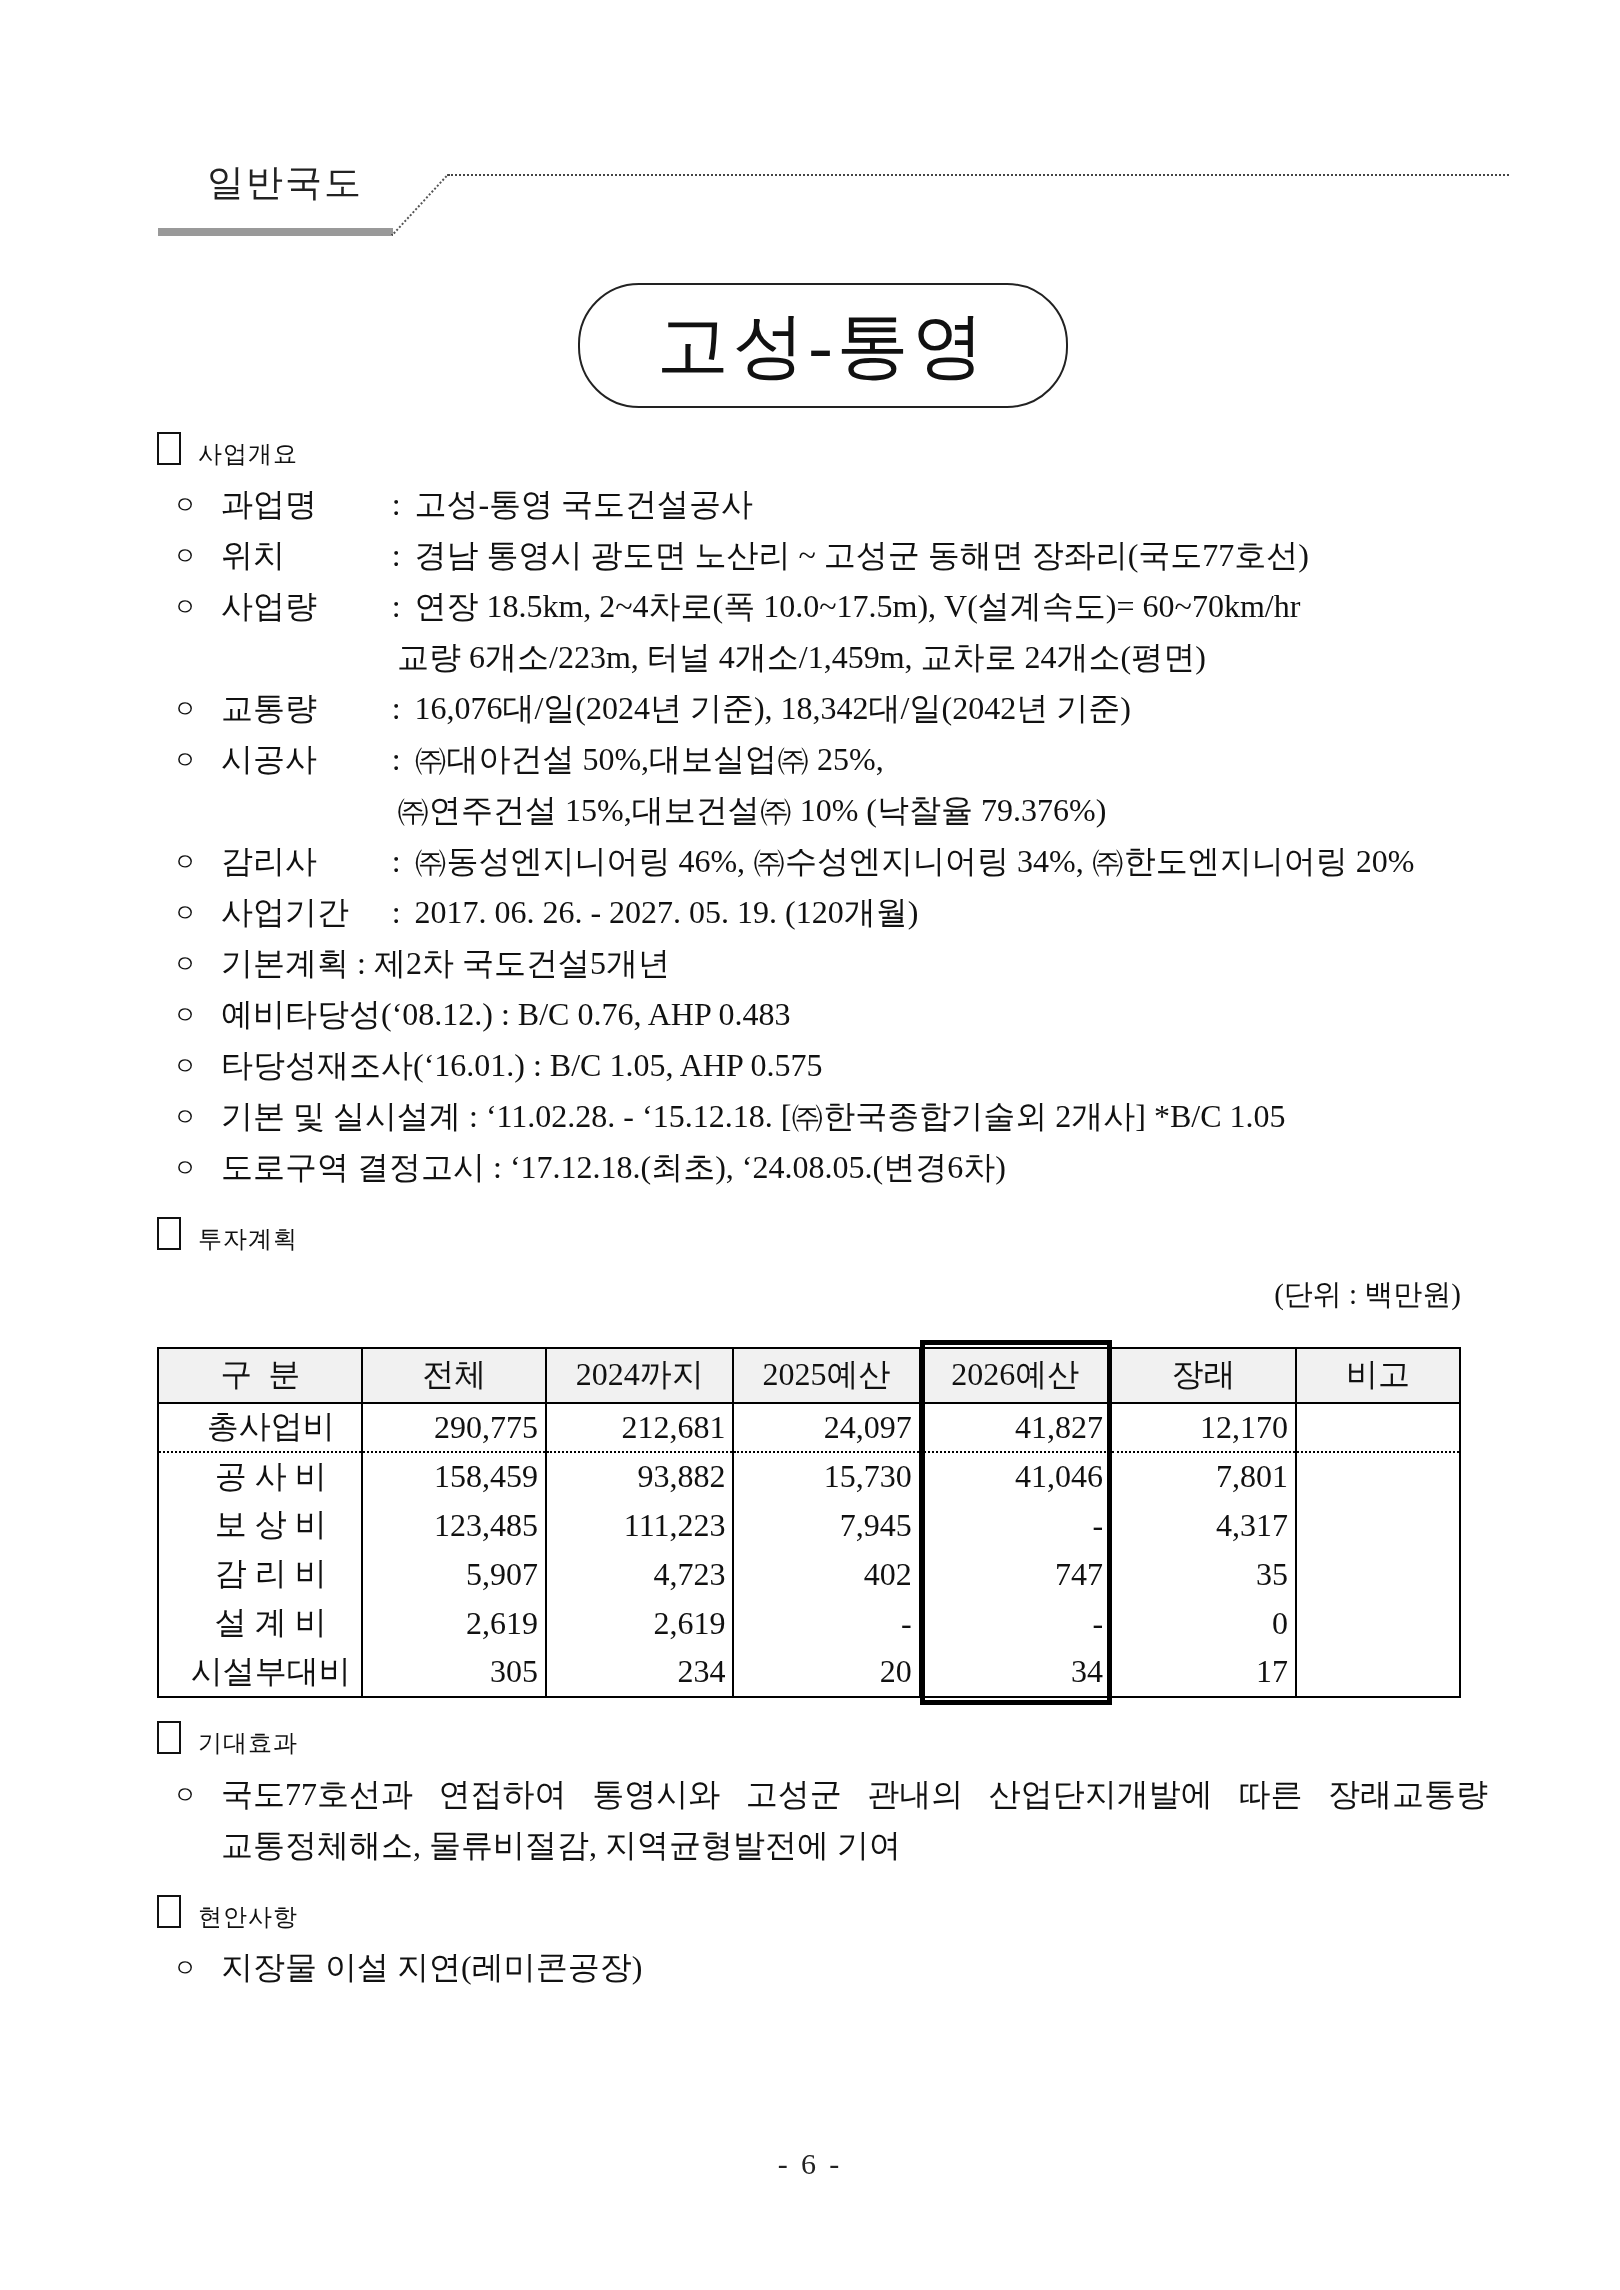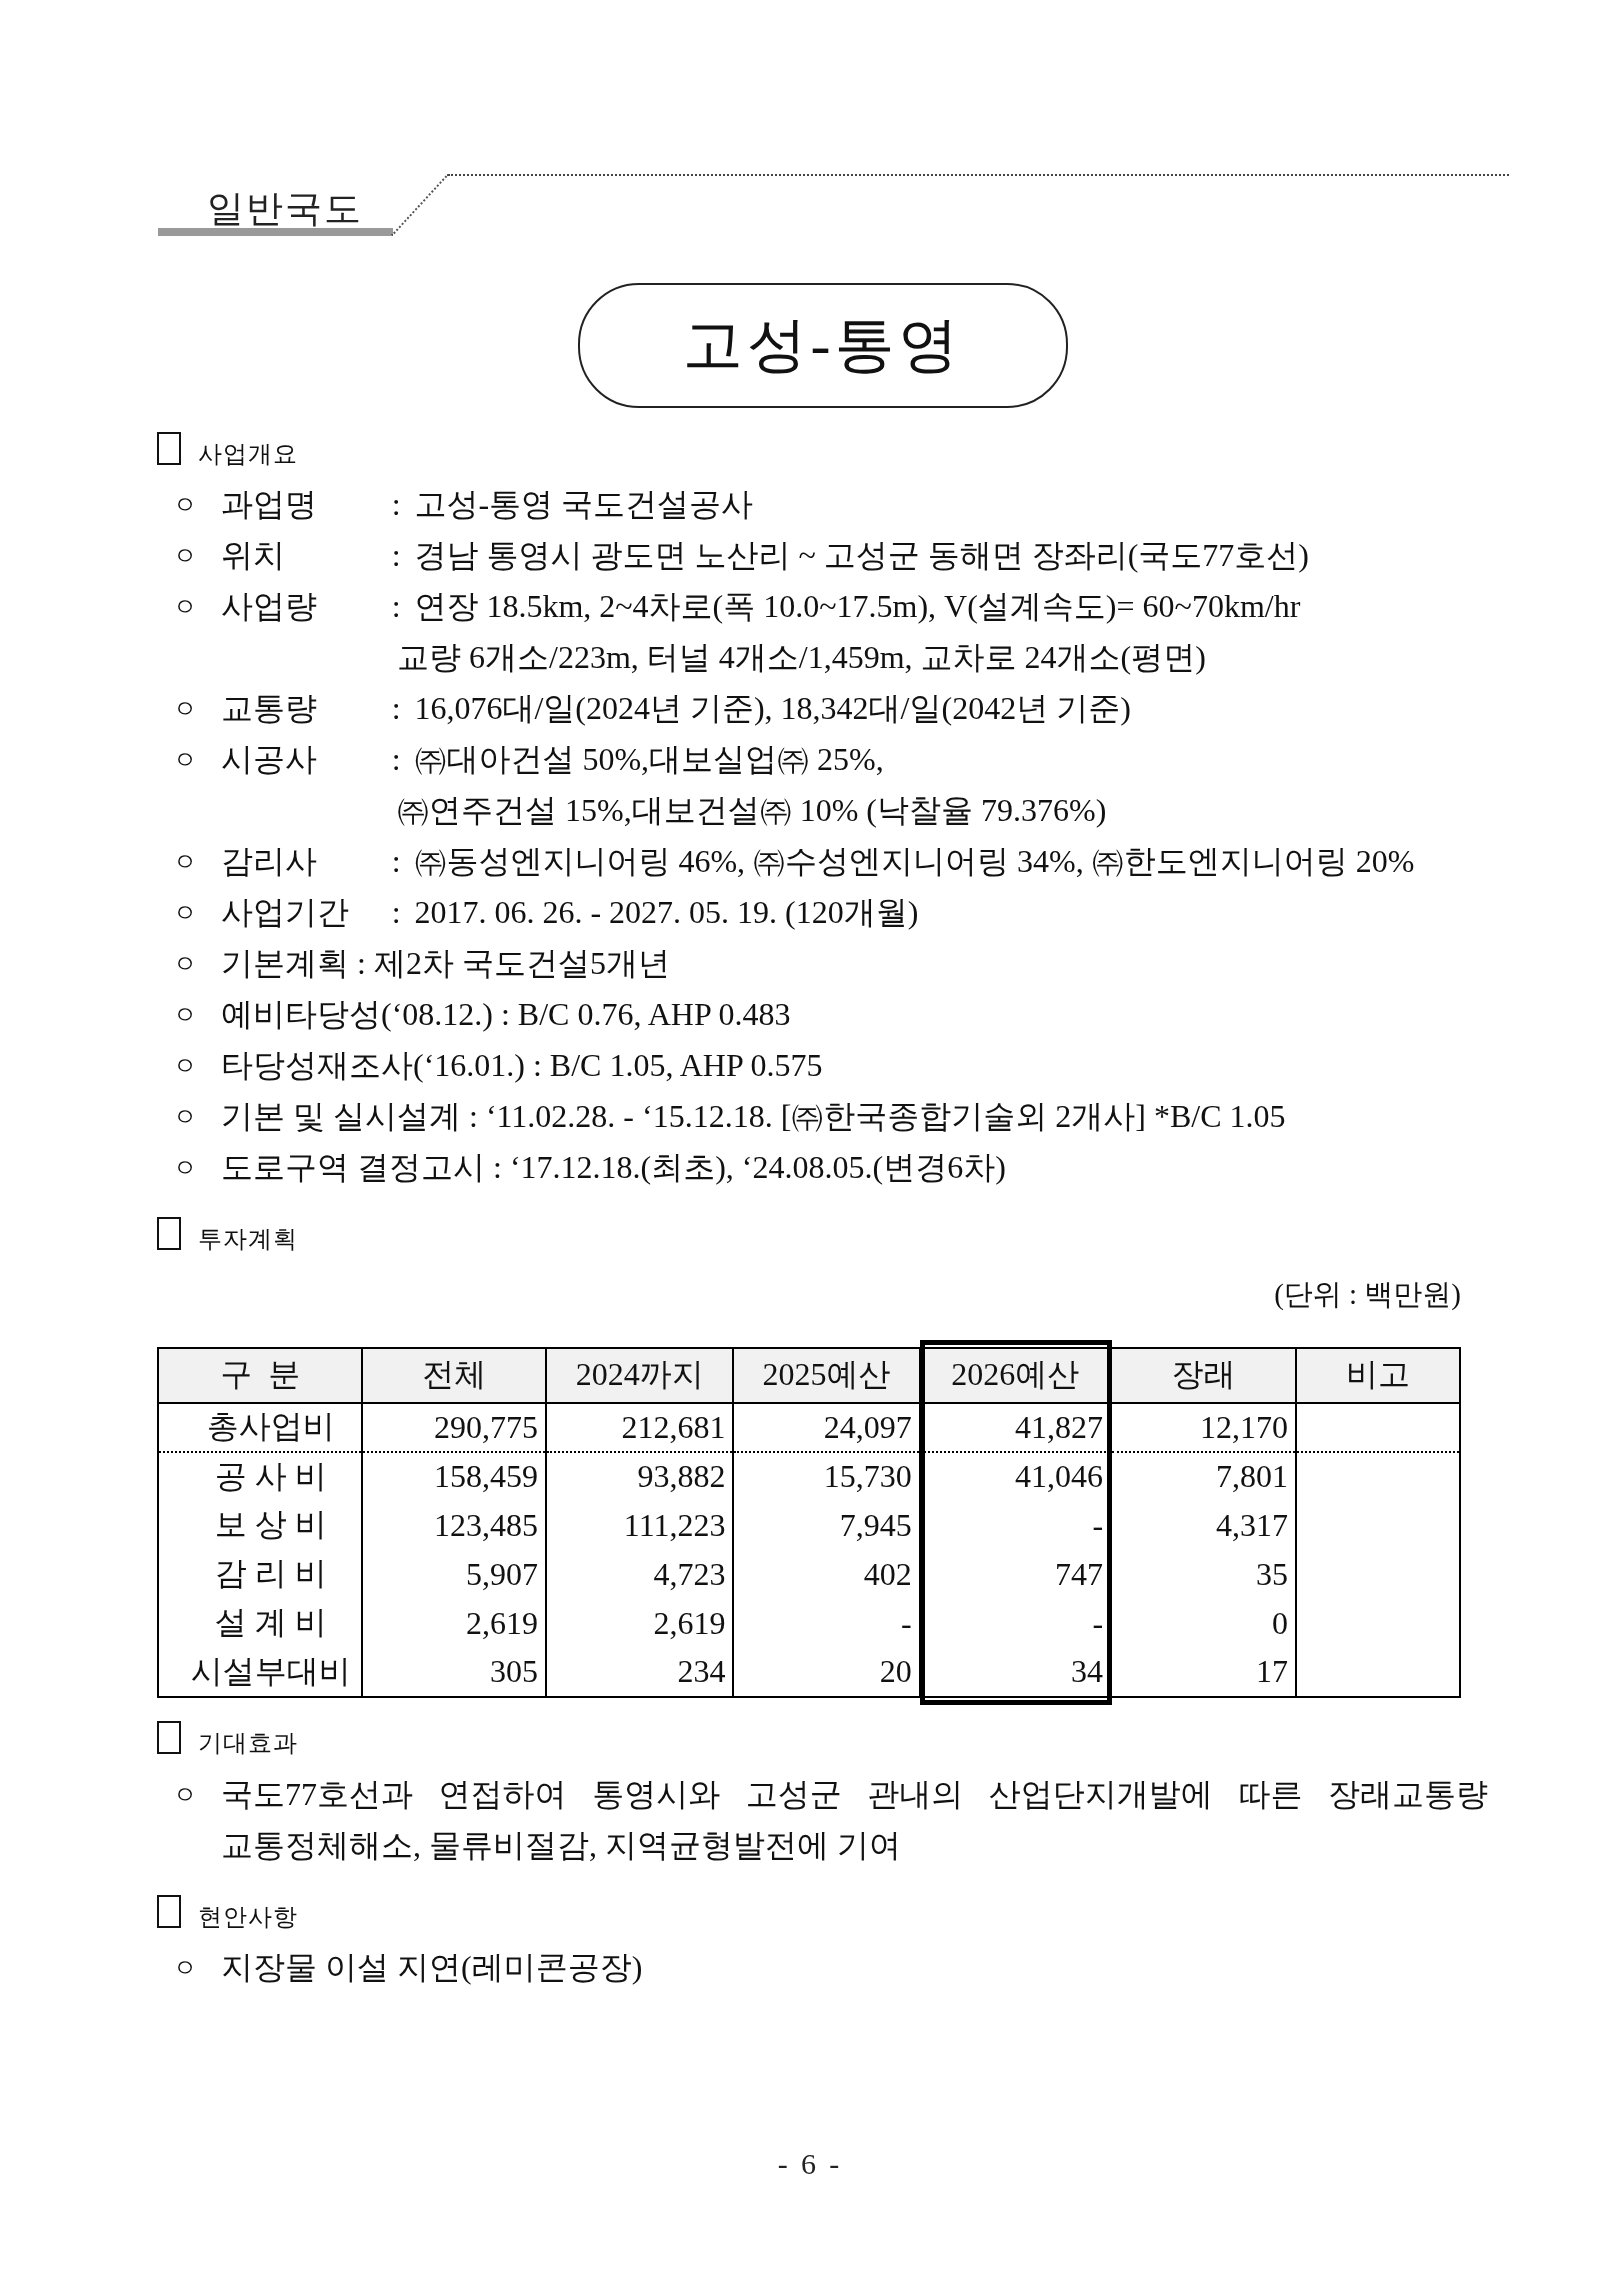--- a/index.html
+++ b/index.html
@@ -4,32 +4,32 @@
 <style>
   * { margin:0; padding:0; box-sizing:border-box; }
   html,body { background:#ffffff; }
   body { font-family:"Liberation Serif","DejaVu Serif",serif; color:#111; }
   .page {
     position:relative; width:1620px; height:2291px; background:#fff;
     padding:0 132px 0 157px; overflow:hidden;
   }
 
   
-  .tab-label { position:absolute; left:207px; top:184px; font-size:37px; letter-spacing:2px; color:#222; }
+  .tab-label { position:absolute; left:207px; top:158px; font-size:37px; letter-spacing:2px; color:#222; }
   .tab-bar { position:absolute; left:158px; top:228px; width:235px; height:7.8px; background:#999; }
   .tab-diagonal { position:absolute; left:391px; top:235px; width:84px; border-top:2px dotted #555;
     transform:rotate(-47.4deg); transform-origin:0 0; }
   .tab-dotted { position:absolute; left:448px; top:174px; right:111px; border-top:2px dotted #444; }
 
   
   .title-box {
     width:490px; height:125px; margin:283px auto 0; border:2.9px solid #222; border-radius:61px;
     display:flex; align-items:center; justify-content:center;
   }
-  .title-box span { font-size:60px; letter-spacing:3.9px; }
+  .title-box span { font-size:72px; letter-spacing:3.9px; }
 
   
   .sec { font-size:24px; font-weight:normal; margin:23.5px 0 9.8px; letter-spacing:1px; }
   .sq { display:inline-block; width:23.5px; height:33px; border:2.9px solid #111; margin-right:17.6px; vertical-align:-2.9px; }
 
   .line { font-size:32px; line-height:51px; }
   .item { position:relative; padding-left:64px; }
   .bullet { position:absolute; left:15.7px; top:0; font-size:24.5px; line-height:51px; }
   .olabel { display:inline-block; width:159px; text-align:justify; text-align-last:justify; }
   .colon { margin:0 13.7px 0 11.8px; }

